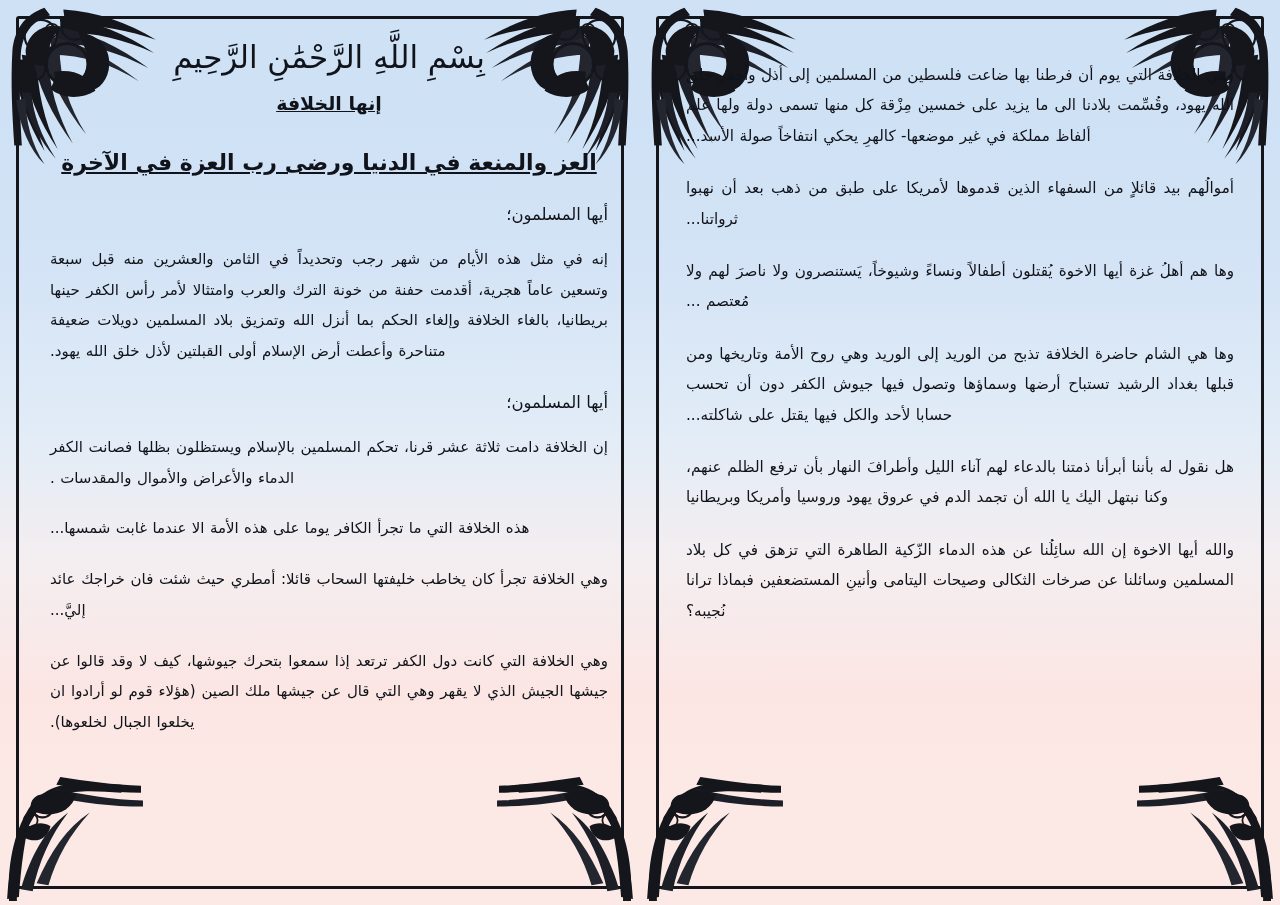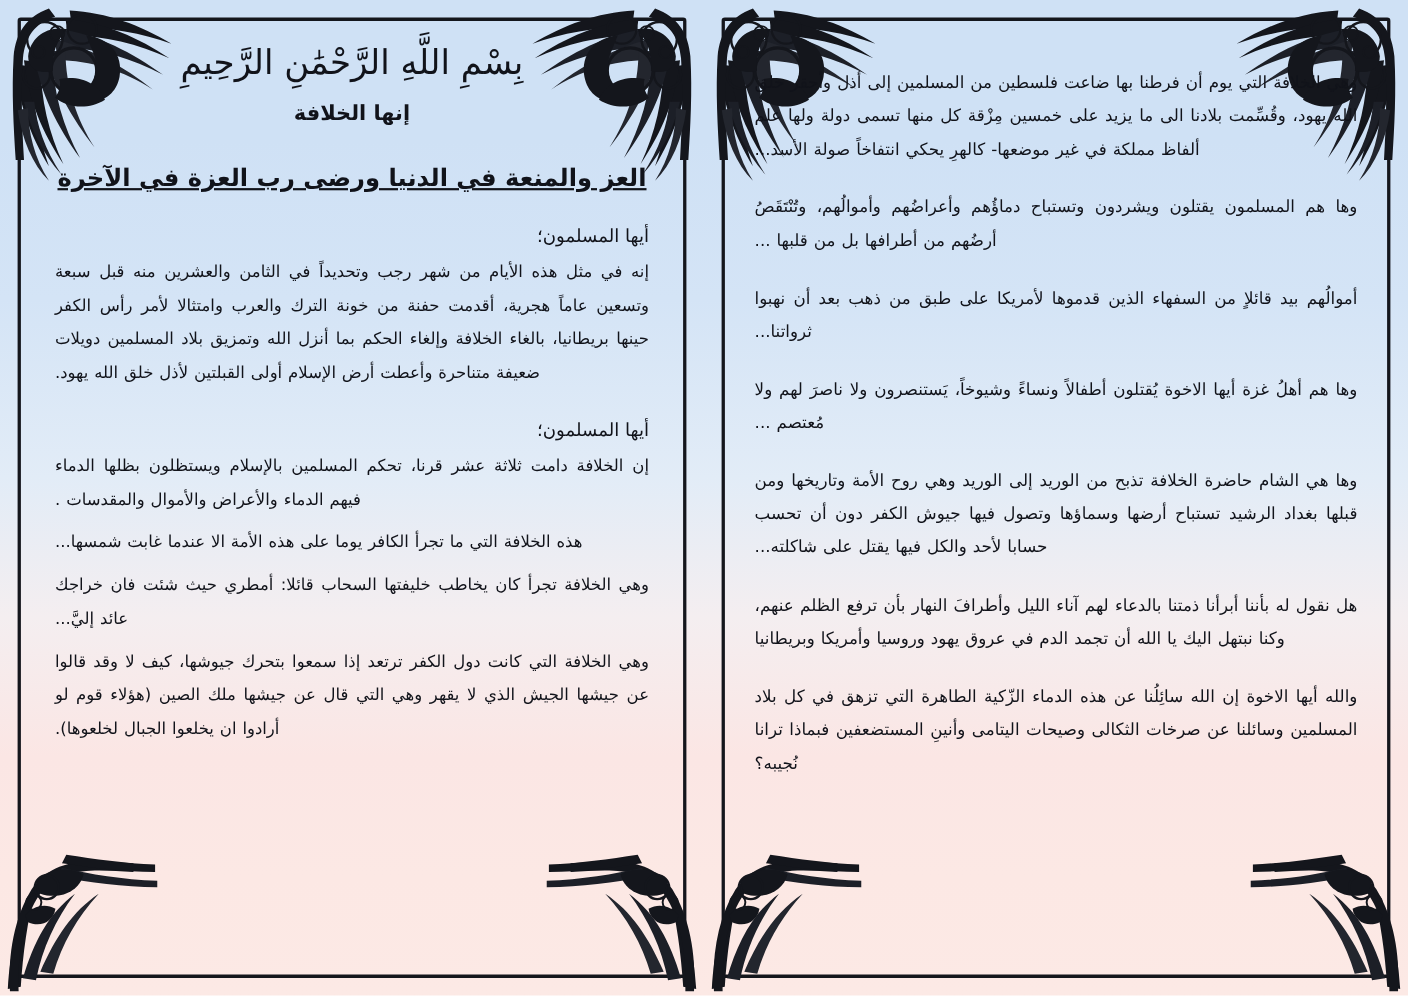--- a/index.html
+++ b/index.html
@@ -90,20 +90,21 @@
     font-weight: 400;
     letter-spacing: 0;
   }
 
   .title-1 {
     text-align: center;
     font-size: 19px;
     font-weight: bold;
     margin: 18px 0 0 0;
     font-family: "DejaVu Sans", sans-serif;
+    text-decoration: underline;
   }
 
   .title-2 {
     text-align: center;
     font-size: 22px;
     font-weight: bold;
     margin: 34px 0 0 0;
     line-height: 1.4;
     font-family: "DejaVu Sans", sans-serif;
     text-decoration: underline;
@@ -113,32 +114,32 @@
     font-size: 16.5px;
     font-weight: normal;
     text-align: right;
     text-align-last: right;
     margin: 26px 0 0 0;
   }
 
   p.body {
     font-size: 15.2px;
     line-height: 2.0;
-    margin: 8px 0 0 0;
+    margin: 20px 0 0 0;
     text-align: justify;
     text-align-last: left;
     text-justify: inter-word;
     word-spacing: 0.04em;
   }
 
   
   .panel-left p.body { margin: 22px 0 0 0; }
   .panel-left .content { padding-top: 22px; }
 
-  .panel-right .content { padding: 10px 34px 14px 34px; }
+  .panel-right .content { padding: 10px 16px 14px 34px; }
   .panel-right p.body { font-size: 15px; line-height: 2.05; }
 </style>
 </head>
 <body>
 
 <svg width="0" height="0" style="position:absolute" aria-hidden="true">
   <defs>
 
     <g id="orn-top">
 
@@ -203,21 +204,20 @@
       </svg>
     <svg class="orn bl small" viewBox="0 0 150 130">
         <use href="#orn-bottom"></use>
       </svg>
     <svg class="orn br small" viewBox="0 0 150 130">
         <use href="#orn-bottom"></use>
       </svg>
 
     <div class="content">
       <p class="body">وهي الخلافة التي يوم أن فرطنا بها ضاعت فلسطين من المسلمين إلى أذل وأحقر خلق الله يهود، وقُسِّمت بلادنا الى ما يزيد على خمسين مِزْقة كل منها تسمى دولة ولها علم ألفاظ مملكة في غير موضعها- كالهرِ يحكي انتفاخاً صولة الأسد...</p>
-      <p class="body">وها هم المسلمون يقتلون ويشردون وتستباح دماؤُهم وأعراضُهم وأموالُهم، وتُنْتَقَصُ أرضُهم من أطرافها بل من قلبها ...</p>
       <p class="body">أموالُهم بيد قائلاٍ من السفهاء الذين قدموها لأمريكا على طبق من ذهب بعد أن نهبوا ثرواتنا...</p>
       <p class="body">وها هم أهلُ غزة أيها الاخوة يُقتلون أطفالاً ونساءً وشيوخاً، يَستنصرون ولا ناصرَ لهم ولا مُعتصم ...</p>
       <p class="body">وها هي الشام حاضرة الخلافة تذبح من الوريد إلى الوريد وهي روح الأمة وتاريخها ومن قبلها بغداد الرشيد تستباح أرضها وسماؤها وتصول فيها جيوش الكفر دون أن تحسب حسابا لأحد والكل فيها يقتل على شاكلته...</p>
       <p class="body">هل نقول له بأننا أبرأنا ذمتنا بالدعاء لهم آناء الليل وأطرافَ النهار بأن ترفع الظلم عنهم، وكنا نبتهل اليك يا الله أن تجمد الدم في عروق يهود وروسيا وأمريكا وبريطانيا</p>
       <p class="body">والله أيها الاخوة إن الله سائِلُنا عن هذه الدماء الزّكية الطاهرة التي تزهق في كل بلاد المسلمين وسائلنا عن صرخات الثكالى وصيحات اليتامى وأنينِ المستضعفين فبماذا ترانا نُجيبه؟</p>
     </div>
   </div>
 
   <div class="panel panel-right">
     <div class="frame-rule"></div>
@@ -237,20 +237,20 @@
 
     <div class="content">
       <div class="basmala">بِسْمِ اللَّهِ الرَّحْمَٰنِ الرَّحِيمِ</div>
       <div class="title-1">إنها الخلافة</div>
       <div class="title-2">العز والمنعة في الدنيا ورضى رب العزة في الآخرة</div>
 
       <div class="salutation">أيها المسلمون؛</div>
       <p class="body">إنه في مثل هذه الأيام من شهر رجب وتحديداً في الثامن والعشرين منه قبل سبعة وتسعين عاماً هجرية، أقدمت حفنة من خونة الترك والعرب وامتثالا لأمر رأس الكفر حينها بريطانيا، بالغاء الخلافة وإلغاء الحكم بما أنزل الله وتمزيق بلاد المسلمين دويلات ضعيفة متناحرة وأعطت أرض الإسلام أولى القبلتين لأذل خلق الله يهود.</p>
 
       <div class="salutation">أيها المسلمون؛</div>
-      <p class="body">إن الخلافة دامت ثلاثة عشر قرنا، تحكم المسلمين بالإسلام ويستظلون بظلها الدماء فيهم الدماء والأعراض والأموال والمقدسات .</p>
+      <p class="body">إن الخلافة دامت ثلاثة عشر قرنا، تحكم المسلمين بالإسلام ويستظلون بظلها فصانت الكفر الدماء والأعراض والأموال والمقدسات .</p>
       <p class="body">هذه الخلافة التي ما تجرأ الكافر يوما على هذه الأمة الا عندما غابت شمسها...</p>
       <p class="body">وهي الخلافة تجرأ كان يخاطب خليفتها السحاب قائلا: أمطري حيث شئت فان خراجك عائد إليَّ...</p>
       <p class="body">وهي الخلافة التي كانت دول الكفر ترتعد إذا سمعوا بتحرك جيوشها، كيف لا وقد قالوا عن جيشها الجيش الذي لا يقهر وهي التي قال عن جيشها ملك الصين (هؤلاء قوم لو أرادوا ان يخلعوا الجبال لخلعوها).</p>
     </div>
   </div>
 
 </div>
 
 </body></html>

